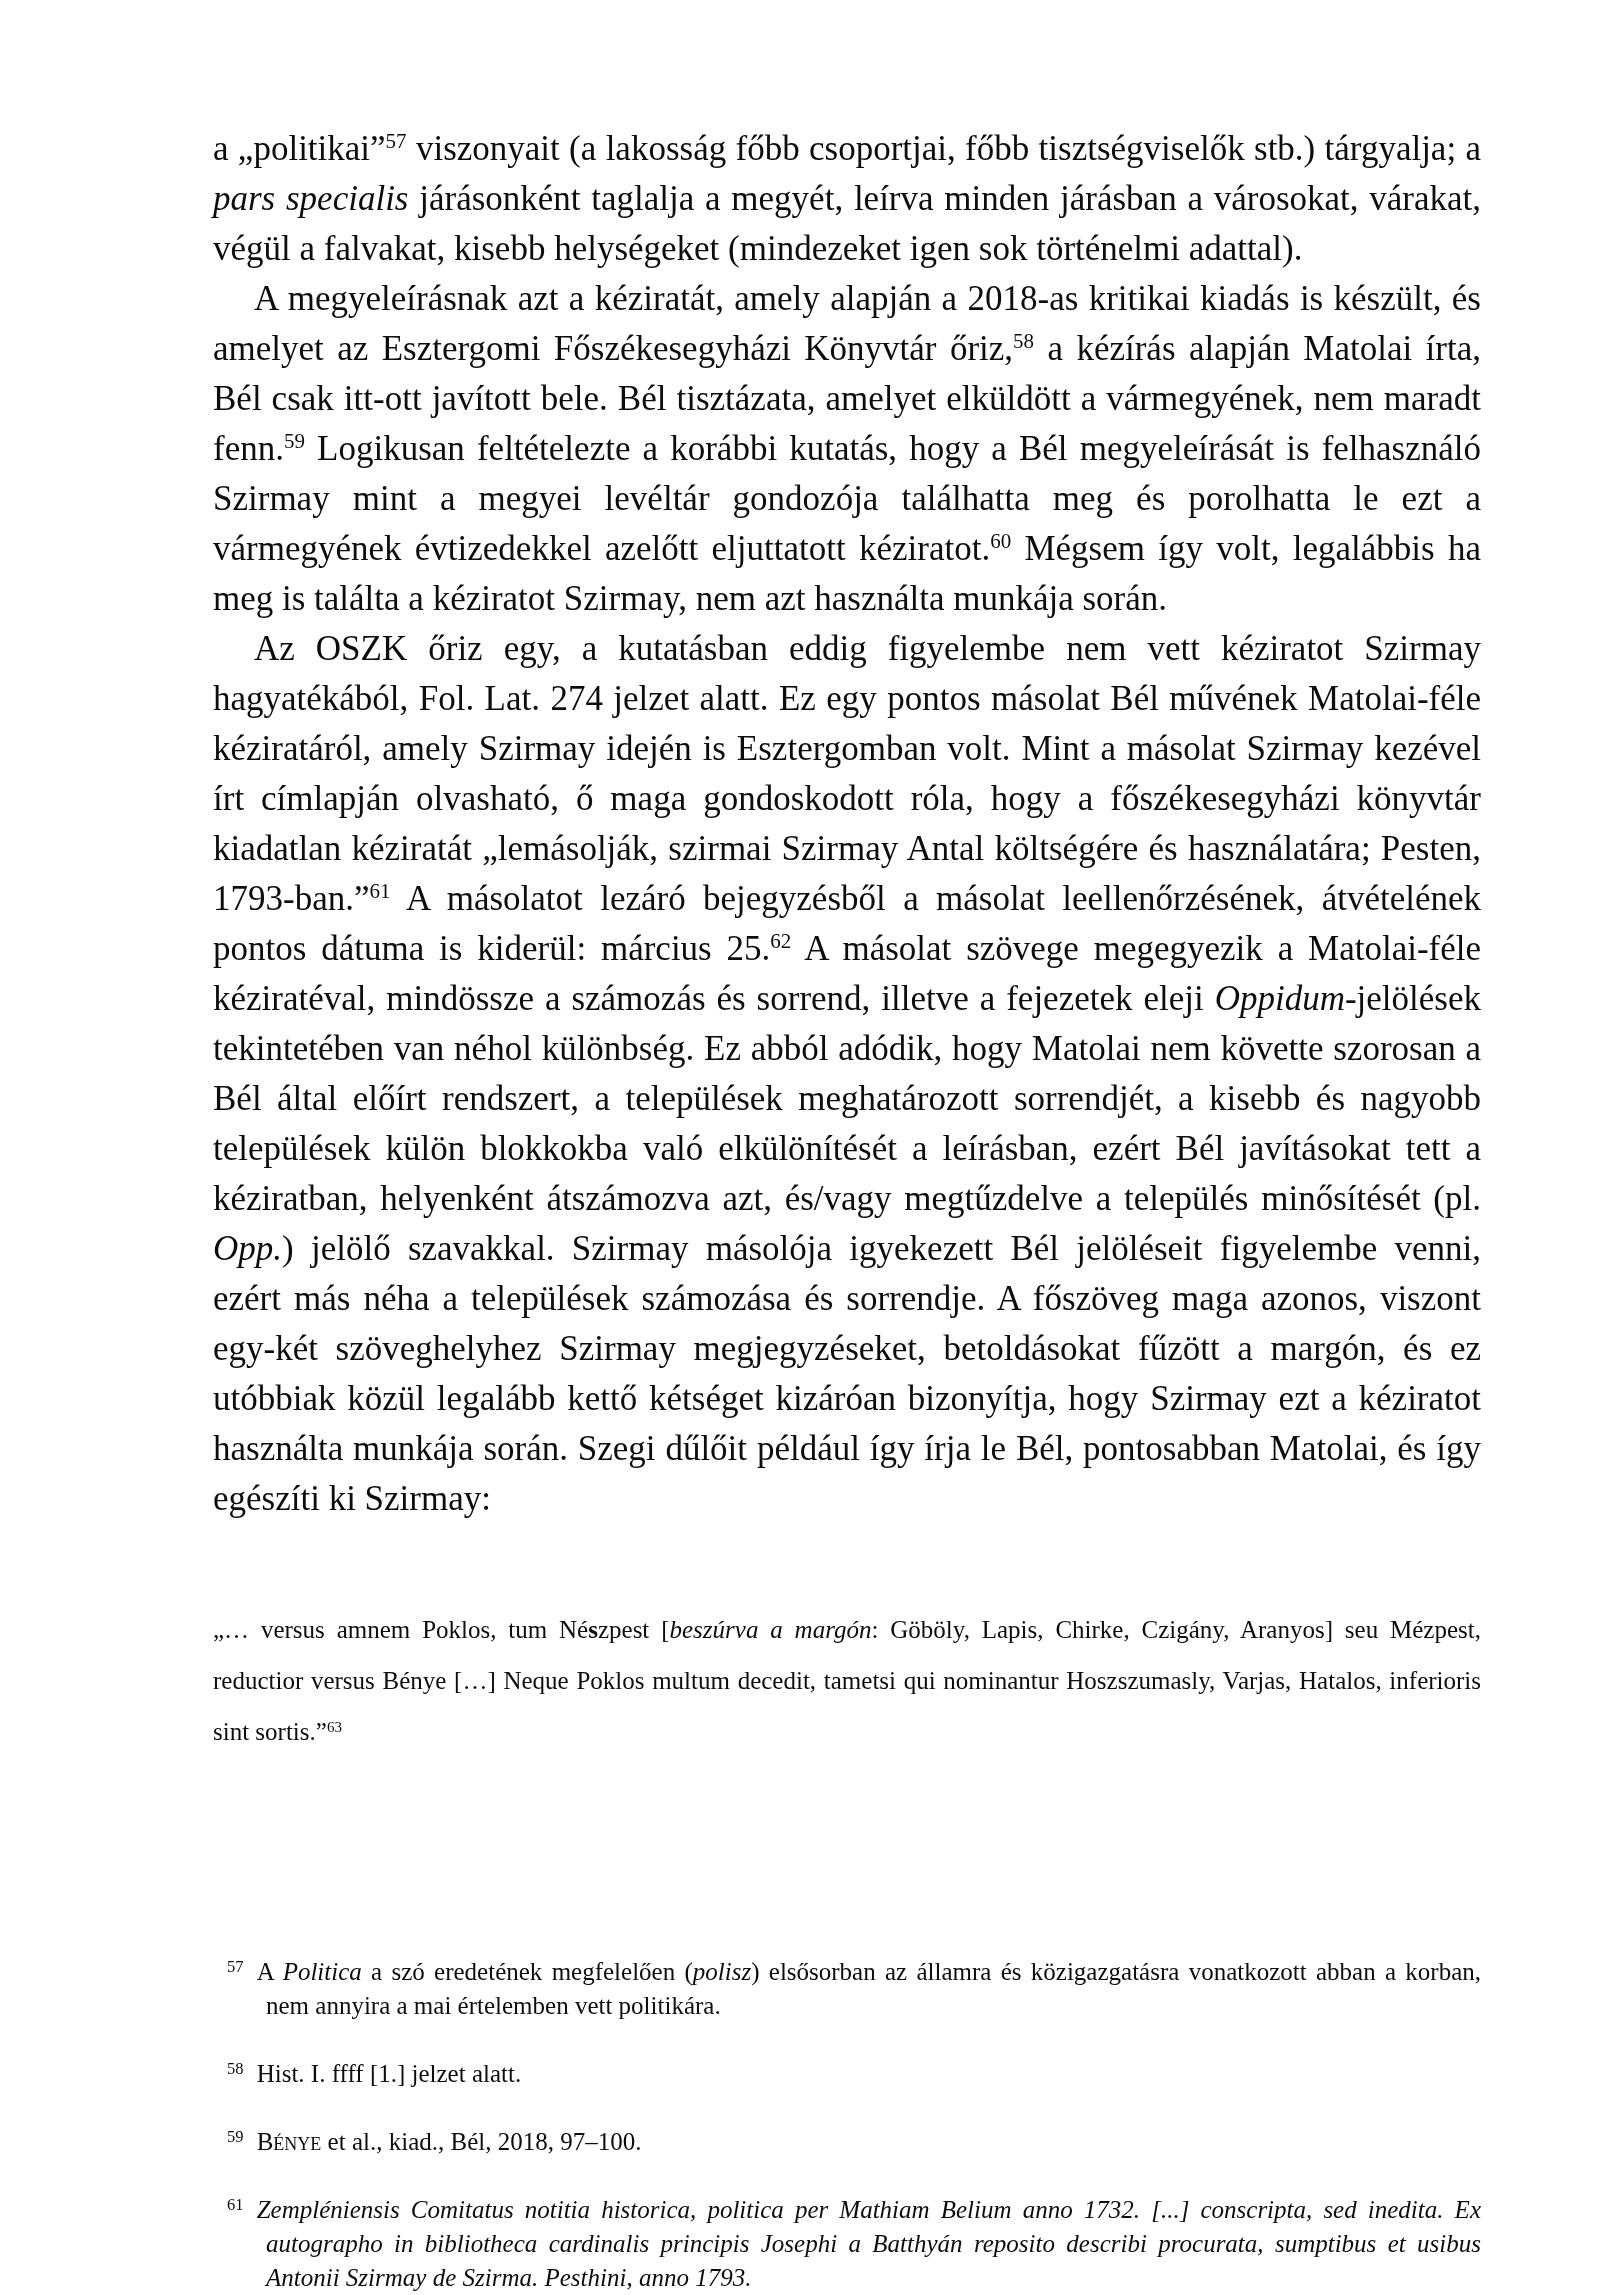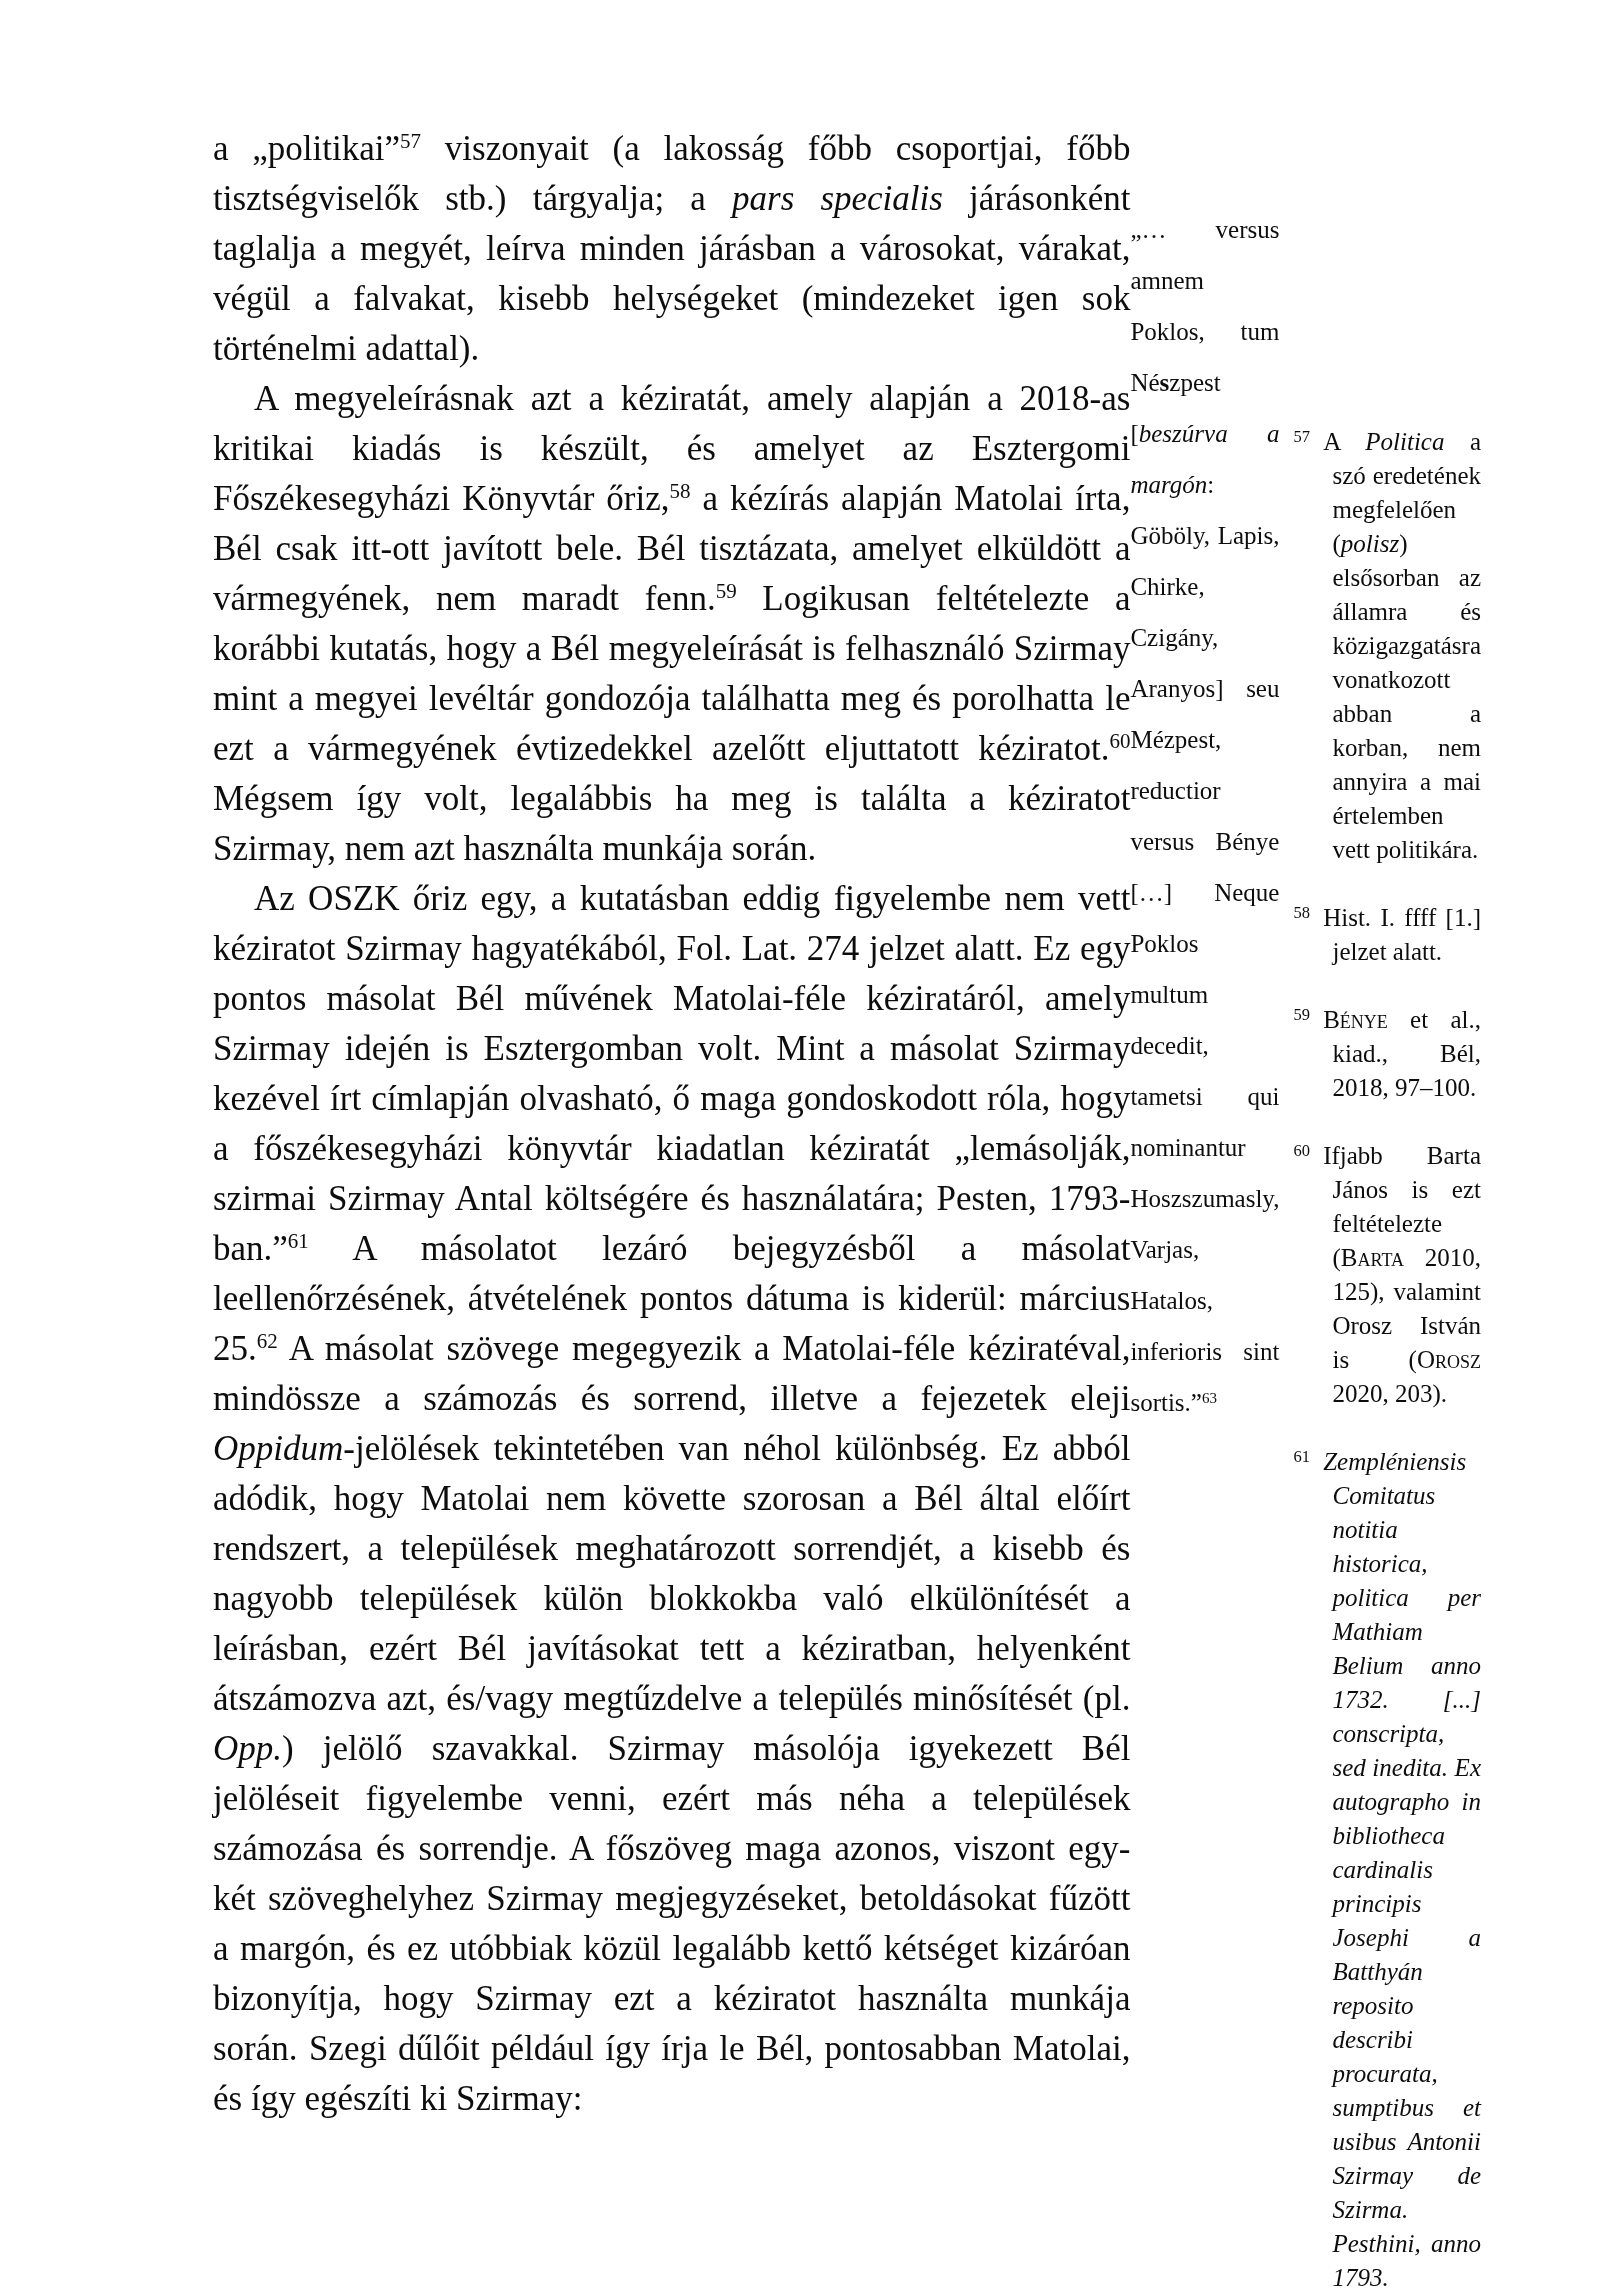--- a/index.html
+++ b/index.html
@@ -6,21 +6,21 @@
   .page {
     position: relative;
     width: 1612px;
     height: 2295px;
     background: #ffffff;
     color: #0d0d0d;
     font-family: "Liberation Serif", "DejaVu Serif", serif;
     box-sizing: border-box;
     padding: 124px 131px 0 213px;
     display: flex;
-    flex-direction: row;
+    flex-direction: column;
     overflow: hidden;
     border-radius: 17px;
   }
   .body-text p {
     margin: 0;
     font-size: 35px;
     line-height: 50px;
     text-align: justify;
     hyphens: auto;
   }
@@ -77,17 +77,16 @@
   <div class="body-text">
       <p><span>a „politikai”</span><span class="sup">57</span><span> viszonyait (a lakosság főbb csoportjai, főbb tisztségviselők stb.) tárgyalja; a </span><span class="i">pars specialis</span><span> járásonként taglalja a megyét, leírva minden járásban a városokat, várakat, végül a falvakat, kisebb helységeket (mindezeket igen sok történelmi adattal).</span></p>
       <p class="indent"><span>A megyeleírásnak azt a kéziratát, amely alapján a 2018-as kritikai kiadás is készült, és amelyet az Esztergomi Főszékesegyházi Könyvtár őriz,</span><span class="sup">58</span><span> a kézírás alapján Matolai írta, Bél csak itt-ott javított bele. Bél tisztázata, amelyet elküldött a vármegyének, nem maradt fenn.</span><span class="sup">59</span><span> Logikusan feltételezte a korábbi kutatás, hogy a Bél megyeleírását is felhasználó Szirmay mint a megyei levéltár gondozója találhatta meg és porolhatta le ezt a vármegyének évtizedekkel azelőtt eljuttatott kéziratot.</span><span class="sup">60</span><span> Mégsem így volt, legalábbis ha meg is találta a kéziratot Szirmay, nem azt használta munkája során.</span></p>
       <p class="indent"><span>Az OSZK őriz egy, a kutatásban eddig figyelembe nem vett kéziratot Szirmay hagyatékából, Fol. Lat. 274 jelzet alatt. Ez egy pontos másolat Bél művének Matolai-féle kéziratáról, amely Szirmay idején is Esztergomban volt. Mint a másolat Szirmay kezével írt címlapján olvasható, ő maga gondoskodott róla, hogy a főszékesegyházi könyvtár kiadatlan kéziratát „lemásolják, szirmai Szirmay Antal költségére és használatára; Pesten, 1793-ban.”</span><span class="sup">61</span><span> A másolatot lezáró bejegyzésből a másolat leellenőrzésének, átvételének pontos dátuma is kiderül: március 25.</span><span class="sup">62</span><span> A másolat szövege megegyezik a Matolai-féle kéziratéval, mindössze a számozás és sorrend, illetve a fejezetek eleji </span><span class="i">Oppidum</span><span>-jelölések tekintetében van néhol különbség. Ez abból adódik, hogy Matolai nem követte szorosan a Bél által előírt rendszert, a települések meghatározott sorrendjét, a kisebb és nagyobb települések külön blokkokba való elkülönítését a leírásban, ezért Bél javításokat tett a kéziratban, helyenként átszámozva azt, és/vagy megtűzdelve a település minősítését (pl. </span><span class="i">Opp.</span><span>) jelölő szavakkal. Szirmay másolója igyekezett Bél jelöléseit figyelembe venni, ezért más néha a települések számozása és sorrendje. A főszöveg maga azonos, viszont egy-két szöveghelyhez Szirmay megjegyzéseket, betoldásokat fűzött a margón, és ez utóbbiak közül legalább kettő kétséget kizáróan bizonyítja, hogy Szirmay ezt a kéziratot használta munkája során. Szegi dűlőit például így írja le Bél, pontosabban Matolai, és így egészíti ki Szirmay:</span></p>
     </div>
   <div class="block-quote"><span>„… versus amnem Poklos, tum Né</span><span class="b">s</span><span>zpest [</span><span class="i">beszúrva a margón</span><span>: Göböly, Lapis, Chirke, Czigány, Aranyos] seu Mézpest, reductior versus Bénye […] Neque Poklos multum decedit, tametsi qui nominantur Hoszszumasly, Varjas, Hatalos, inferioris sint sortis.”</span><span class="sup">63</span></div>
   <div class="footnotes">
       <div class="footnote"><span class="fn-num">57</span><span>A </span><span class="i">Politica</span><span> a szó eredetének megfelelően (</span><span class="i">polisz</span><span>) elsősorban az államra és közigazgatásra vonatkozott abban a korban, nem annyira a mai értelemben vett politikára.</span></div>
       <div class="footnote"><span class="fn-num">58</span><span>Hist. I. ffff [1.] jelzet alatt.</span></div>
       <div class="footnote"><span class="fn-num">59</span><span class="sc">Bénye</span><span> et al., kiad., Bél, 2018, 97–100.</span></div>
-      <div class="footnote"><span class="fn-num">60</span><span>Ifjabb Barta János is ezt feltételezte (</span><span class="sc">Barta</span><span> 2010, 125), valamint Orosz István is (</span><span class="sc">Orosz</span><span> 2020, 203).</span></div>
       <div class="footnote"><span class="fn-num">61</span><span class="i">Zempléniensis Comitatus notitia historica, politica per Mathiam Belium anno 1732. [...] conscripta, sed inedita. Ex autographo in bibliotheca cardinalis principis Josephi a Batthyán reposito describi procurata, sumptibus et usibus Antonii Szirmay de Szirma. Pesthini, anno 1793.</span></div>
     </div>
 </div>
 
 
 </body></html>

